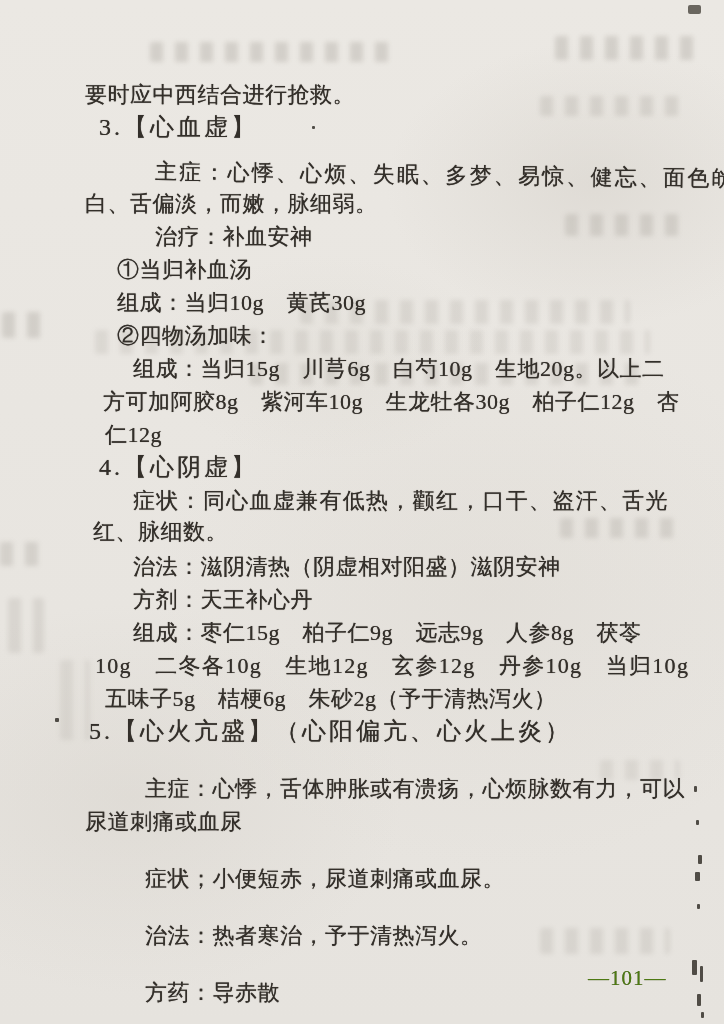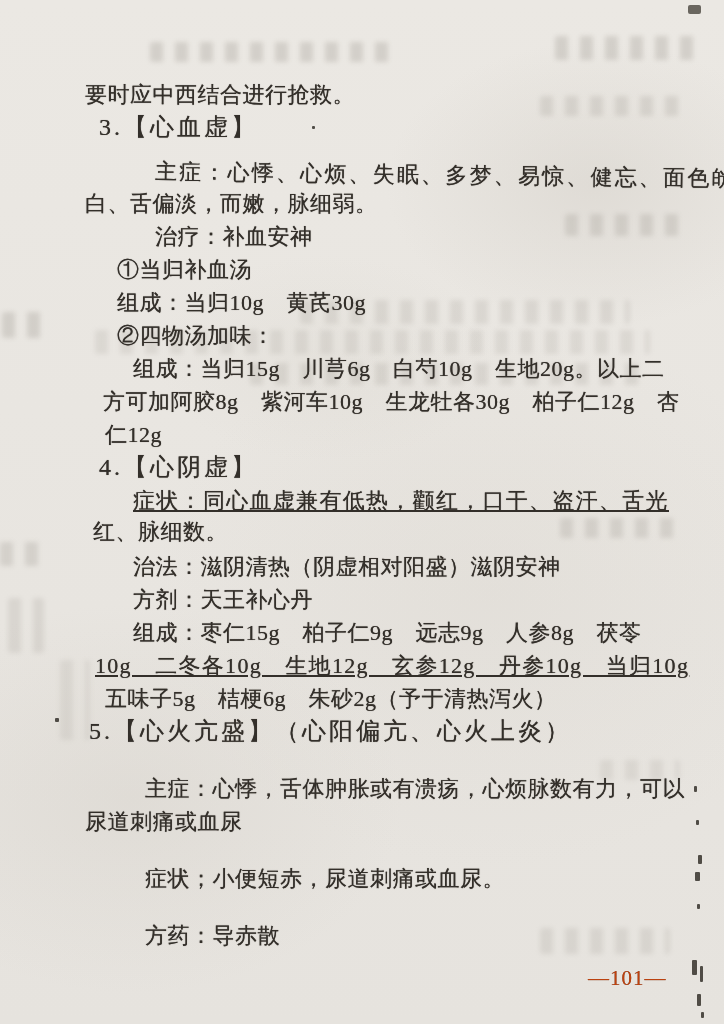--- a/index.html
+++ b/index.html
@@ -20,25 +20,25 @@
     color:#332f2a;font-size:22px;letter-spacing:.5px;
     text-shadow:0 0 .7px rgba(45,40,34,.85);
   }
   .line{height:33px;line-height:33px;white-space:pre;}
   .h{font-size:24px;letter-spacing:3px;}
   .pl0{padding-left:0;}   .pl4{padding-left:4px;}   .pl8{padding-left:8px;font-family:Liberation Mono, monospace;}
   .pl10{padding-left:10px;} .pl14{padding-left:14px;} .pl18{padding-left:18px;}
   .pl20{padding-left:20px;} .pl32{padding-left:32px;} .pl48{padding-left:48px;}
   .pl60{padding-left:60px;margin-top:24px;} .pl70{padding-left:70px;}
   .spread{letter-spacing:2.2px;}
-  .spread-sm{letter-spacing:1.3px;text-decoration:underline;}
+  .spread-sm{letter-spacing:1.3px;}
   .skew{transform:rotate(.7deg);transform-origin:0 50%;}
   .page-number{
     position:absolute;left:588px;top:966px;
-    color:#c2410c;font-size:21px;letter-spacing:1px;
+    color:#4d7c0f;font-size:21px;letter-spacing:1px;
     text-shadow:0 0 .6px rgba(50,45,40,.8);
   }
   
   .smudge{
     position:absolute;filter:blur(2.5px);opacity:.45;border-radius:3px;
     background:repeating-linear-gradient(90deg, rgba(148,143,135,.6) 0 13px, rgba(0,0,0,0) 13px 25px);
   }
   .dot{position:absolute;background:#35312c;border-radius:1px;opacity:.85;}
   .corner{position:absolute;background:#4a463f;border-radius:2px;filter:blur(.6px);opacity:.8;}
 </style>
@@ -92,17 +92,18 @@
     <div class="line pl8">红、脉细数。</div>
     <div class="line pl48">治法：滋阴清热（阴虚相对阳盛）滋阴安神</div>
     <div class="line pl48">方剂：天王补心丹</div>
     <div class="line pl48">组成：枣仁15g　柏子仁9g　远志9g　人参8g　茯苓</div>
     <div class="line pl10 spread-sm">10g　二冬各10g　生地12g　玄参12g　丹参10g　当归10g</div>
     <div class="line pl20">五味子5g　桔梗6g　朱砂2g（予于清热泻火）</div>
     <div class="line h pl4">5.【心火亢盛】（心阳偏亢、心火上炎）</div>
     <div class="line pl60">主症：心悸，舌体肿胀或有溃疡，心烦脉数有力，可以</div>
     <div class="line pl0">尿道刺痛或血尿</div>
     <div class="line pl60">症状；小便短赤，尿道刺痛或血尿。</div>
+    <div class="line pl60">治法：热者寒治，予于清热泻火。</div>
     <div class="line pl60">方药：导赤散</div>
   </div>
 
   <div class="page-number">—101—</div>
 </div>
 
 </body></html>

